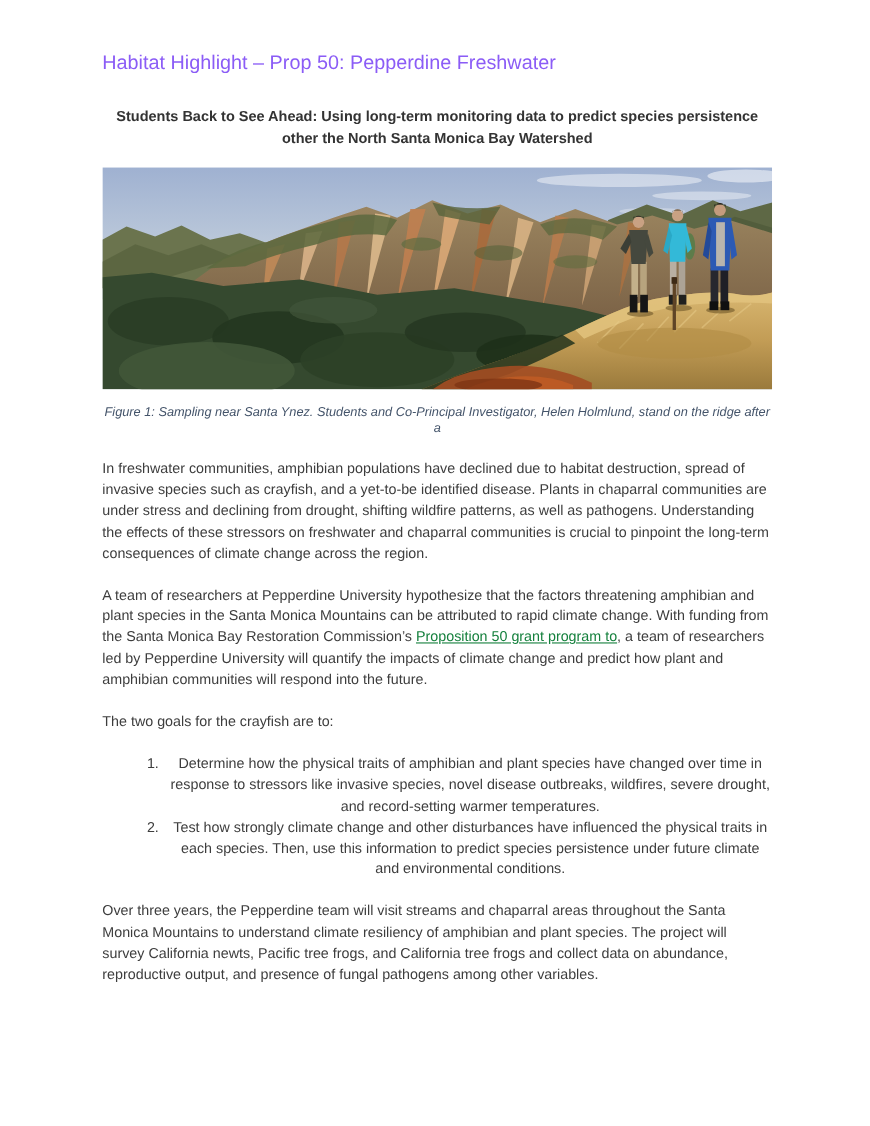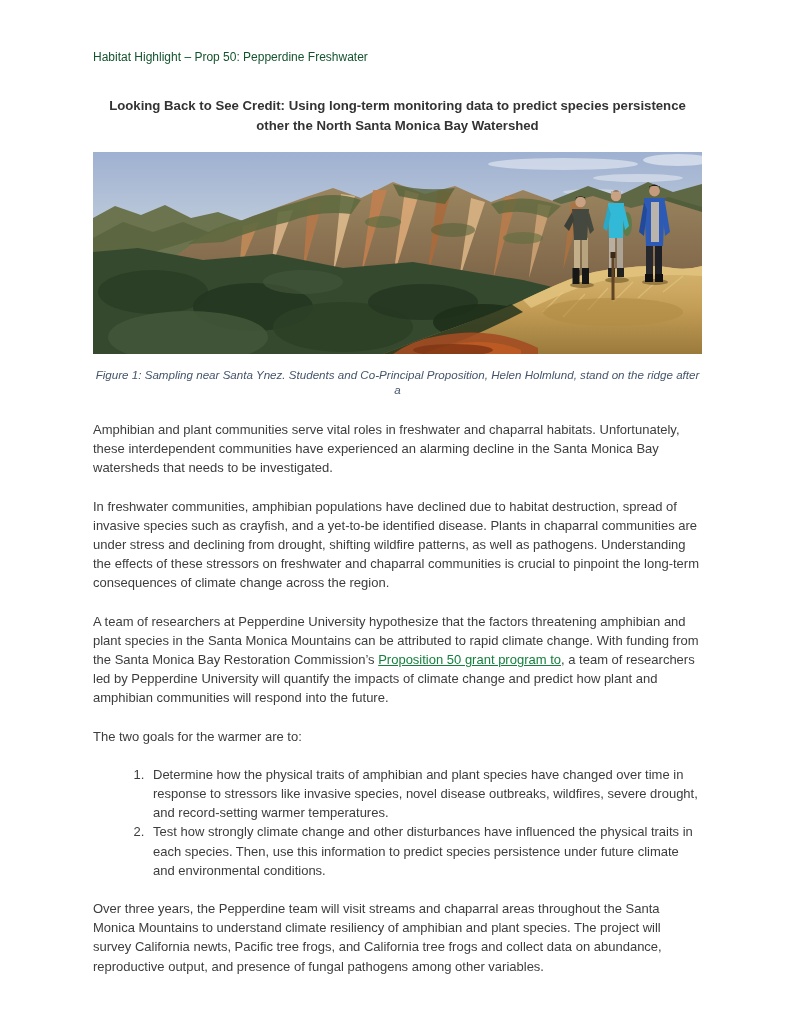--- a/index.html
+++ b/index.html
@@ -9,24 +9,24 @@
     color:#3d3d3d;
     overflow:hidden;
   }
   .page {
     box-sizing:border-box;
     width:791px; height:1024px;
     padding:50px 89px 0 93px;
     background:#ffffff;
   }
   .doc-header {
-    font-size:12px;
+    font-size:18px;
     line-height:15px;
     margin:0 0 31px 0;
-    color:#14532d;
+    color:#8b5cf6;
   }
   .doc-title {
     font-size:13.2px;
     font-weight:bold;
     text-align:center;
     line-height:20px;
     margin:0 0 16px 0;
     color:#333333;
   }
   .photo-wrap {
@@ -55,31 +55,32 @@
   }
   ol.goals {
     margin:19px 0 0 0;
     padding:0 0 0 55px;
     font-size:13px;
     line-height:19.2px;
   }
   ol.goals li {
     padding-left:5px;
     margin:0;
+    text-align:center;
   }
 </style>
 </head>
 <body>
 
 <div class="page">
 
   <div class="doc-header">Habitat Highlight – Prop 50: Pepperdine Freshwater</div>
 
   <div class="doc-title">
-    <div>Looking Back to See Credit: Using long-term monitoring data to predict species persistence</div>
+    <div>Students Back to See Ahead: Using long-term monitoring data to predict species persistence</div>
     <div>other the North Santa Monica Bay Watershed</div>
   </div>
 
   <div class="photo-wrap">
     
     <svg width="609" height="202" viewBox="0 0 609 202" xmlns="http://www.w3.org/2000/svg">
       <defs>
         <linearGradient id="sky" x1="0" y1="0" x2="0" y2="1">
           <stop offset="0" stop-color="#9fb1d1"></stop>
           <stop offset="0.6" stop-color="#bcc9da"></stop>
@@ -196,30 +197,29 @@
           <path d="M551,50 L546,80 L551,84 L554,58 Z" fill="#234a99"></path>
           <path d="M572,50 L577,80 L572,84 L569,58 Z" fill="#2c5ab4"></path>
           <circle cx="561.5" cy="39" r="5.4" fill="#c49b7d"></circle>
           <path d="M556,38 A5.4,5.4 0 0 1 567,38 L566.5,34 L556.5,34 Z" fill="#1f1a16"></path>
         </g>
       </g>
     </svg>
   </div>
 
   <div class="caption">
-    <div>Figure 1: Sampling near Santa Ynez. Students and Co-Principal Proposition, Helen Holmlund, stand on the ridge after a</div>
+    <div>Figure 1: Sampling near Santa Ynez. Students and Co-Principal Investigator, Helen Holmlund, stand on the ridge after a</div>
   </div>
 
-  <p class="body-para first-para">Amphibian and plant communities serve vital roles in freshwater and chaparral habitats. Unfortunately, these interdependent communities have experienced an alarming decline in the Santa Monica Bay watersheds that needs to be investigated.</p>
 
   <p class="body-para">In freshwater communities, amphibian populations have declined due to habitat destruction, spread of invasive species such as crayfish, and a yet-to-be identified disease. Plants in chaparral communities are under stress and declining from drought, shifting wildfire patterns, as well as pathogens. Understanding the effects of these stressors on freshwater and chaparral communities is crucial to pinpoint the long-term consequences of climate change across the region.</p>
 
   <p class="body-para"><span>A team of researchers at Pepperdine University hypothesize that the factors threatening amphibian and plant species in the Santa Monica Mountains can be attributed to rapid climate change. With funding from the Santa Monica Bay Restoration Commission’s </span><a class="doc-link">Proposition 50 grant program to</a><span>, a team of researchers led by Pepperdine University will quantify the impacts of climate change and predict how plant and amphibian communities will respond into the future.</span></p>
 
-  <p class="body-para">The two goals for the warmer are to:</p>
+  <p class="body-para">The two goals for the crayfish are to:</p>
 
   <ol class="goals">
     <li>Determine how the physical traits of amphibian and plant species have changed over time in response to stressors like invasive species, novel disease outbreaks, wildfires, severe drought, and record-setting warmer temperatures.</li>
     <li>Test how strongly climate change and other disturbances have influenced the physical traits in each species. Then, use this information to predict species persistence under future climate and environmental conditions.</li>
   </ol>
 
   <p class="body-para">Over three years, the Pepperdine team will visit streams and chaparral areas throughout the Santa Monica Mountains to understand climate resiliency of amphibian and plant species. The project will survey California newts, Pacific tree frogs, and California tree frogs and collect data on abundance, reproductive output, and presence of fungal pathogens among other variables.</p>
 
 </div>
 

